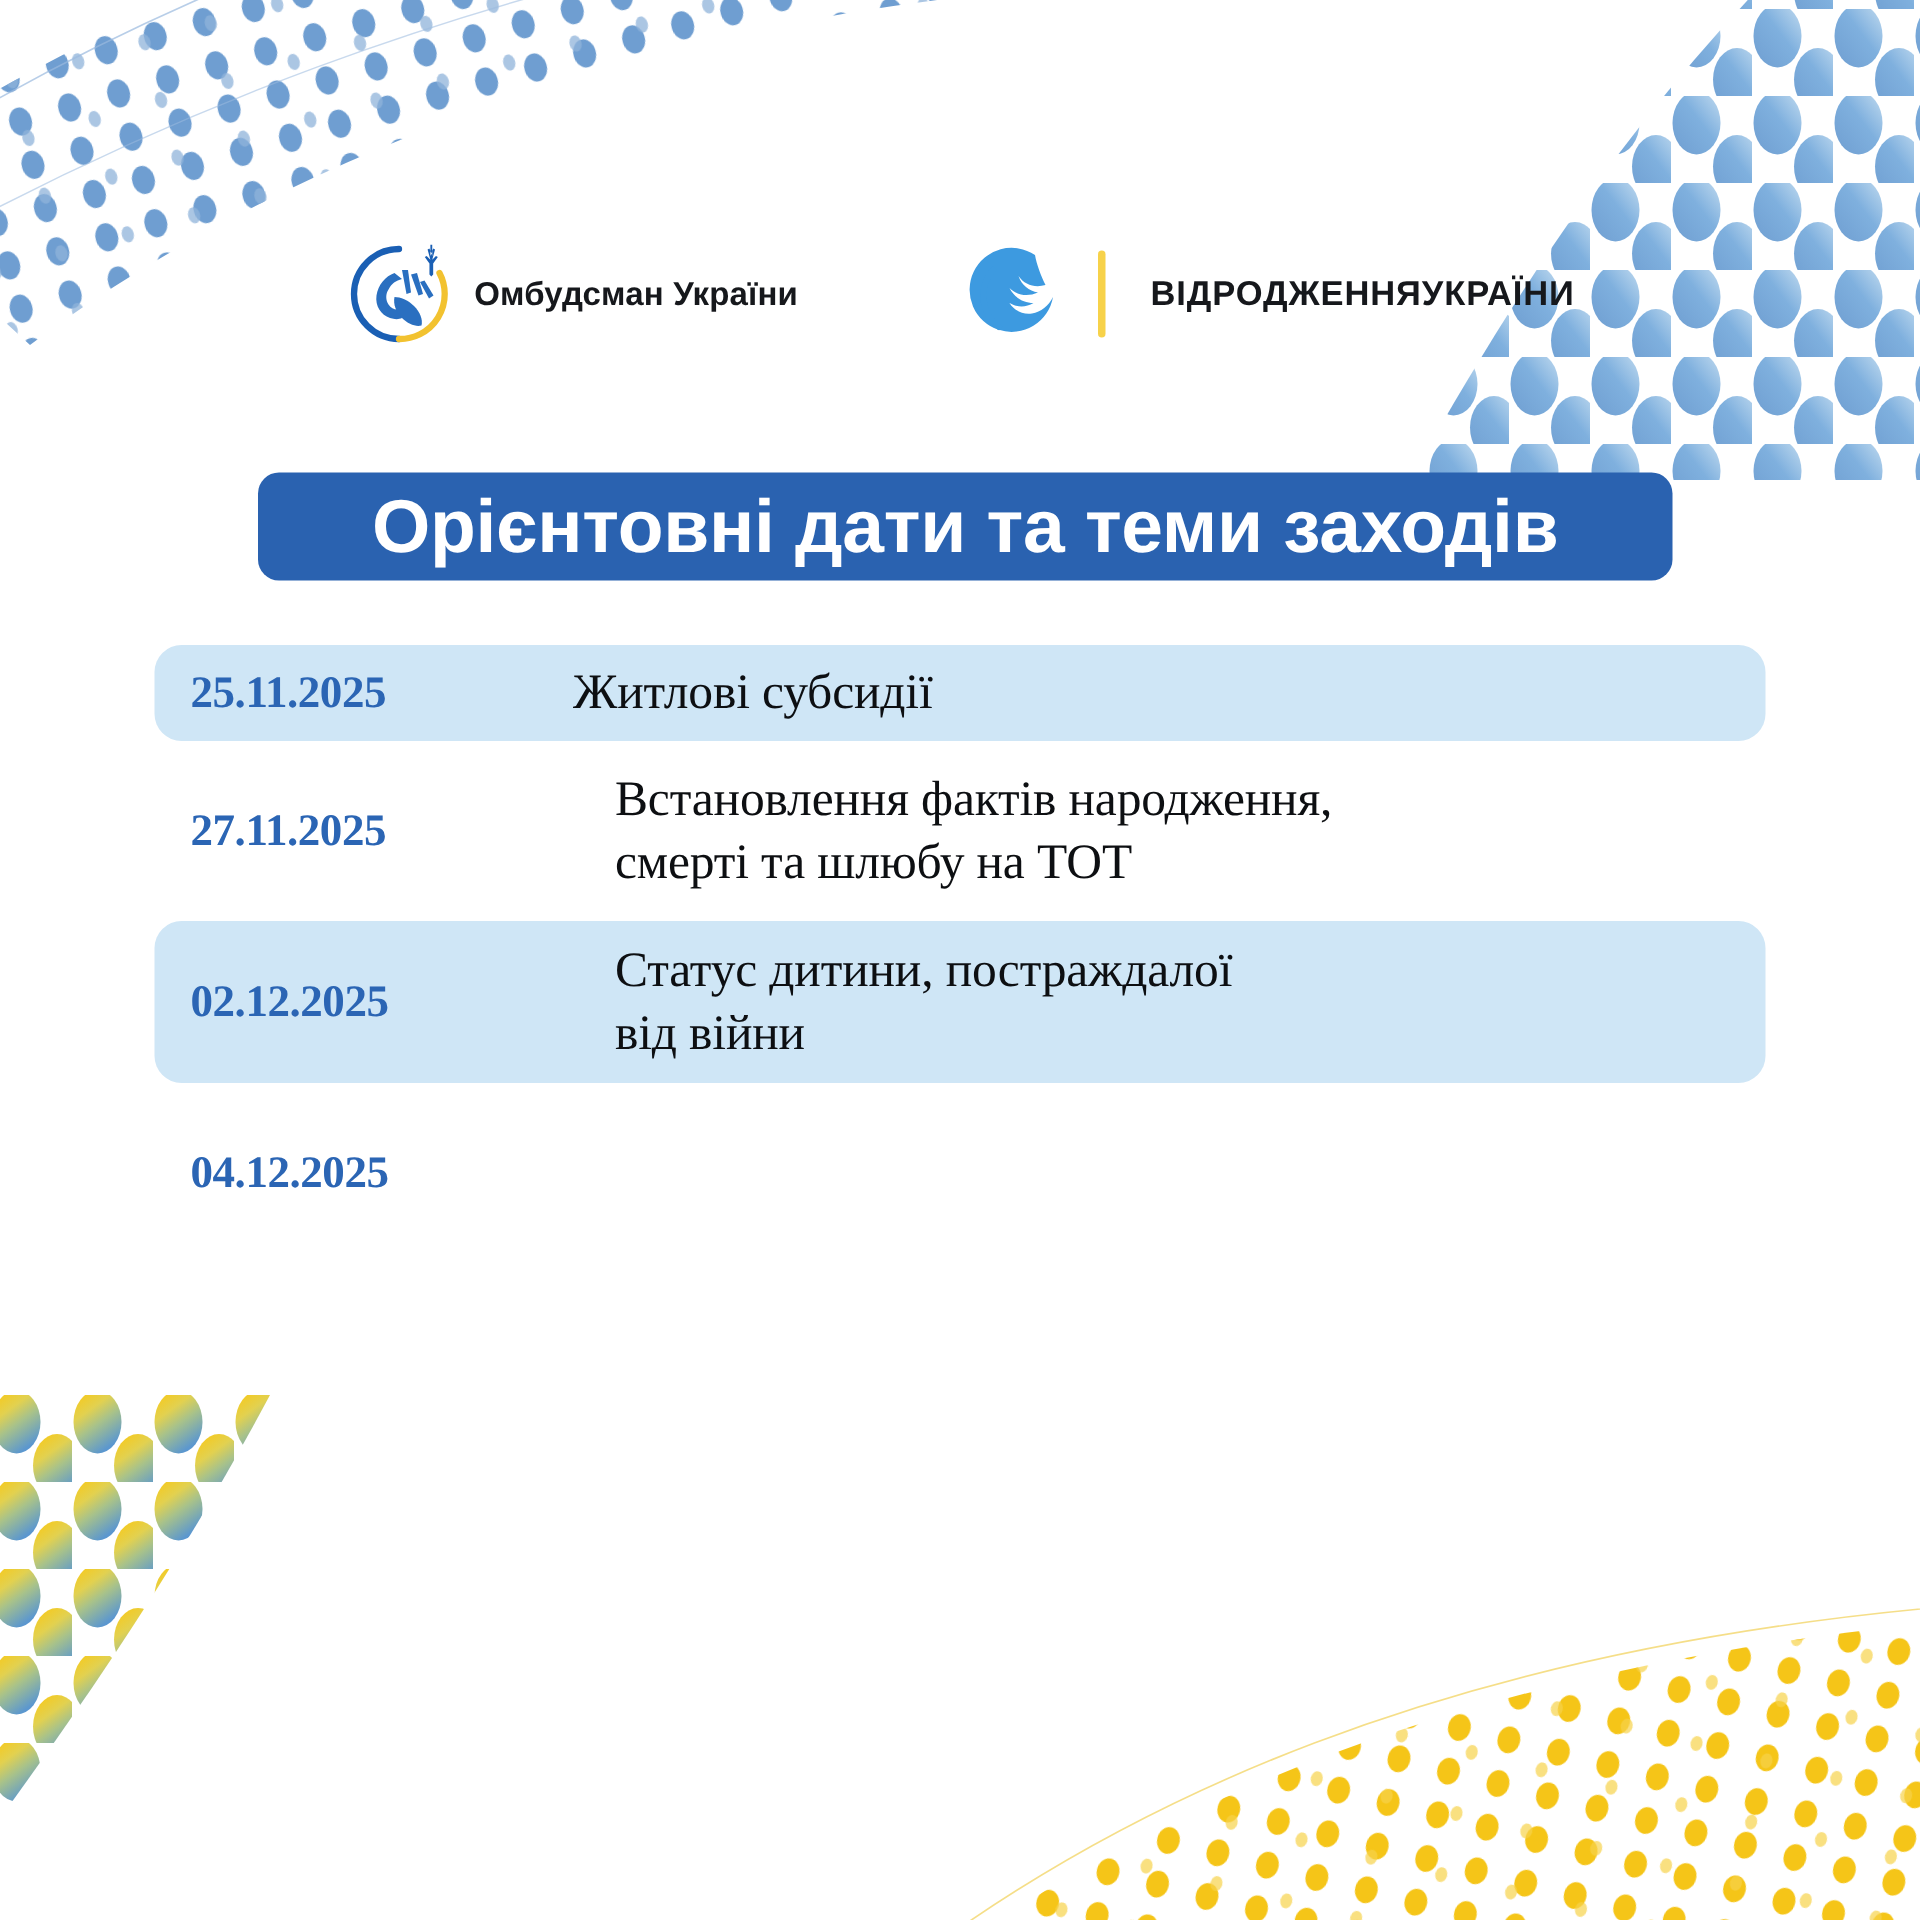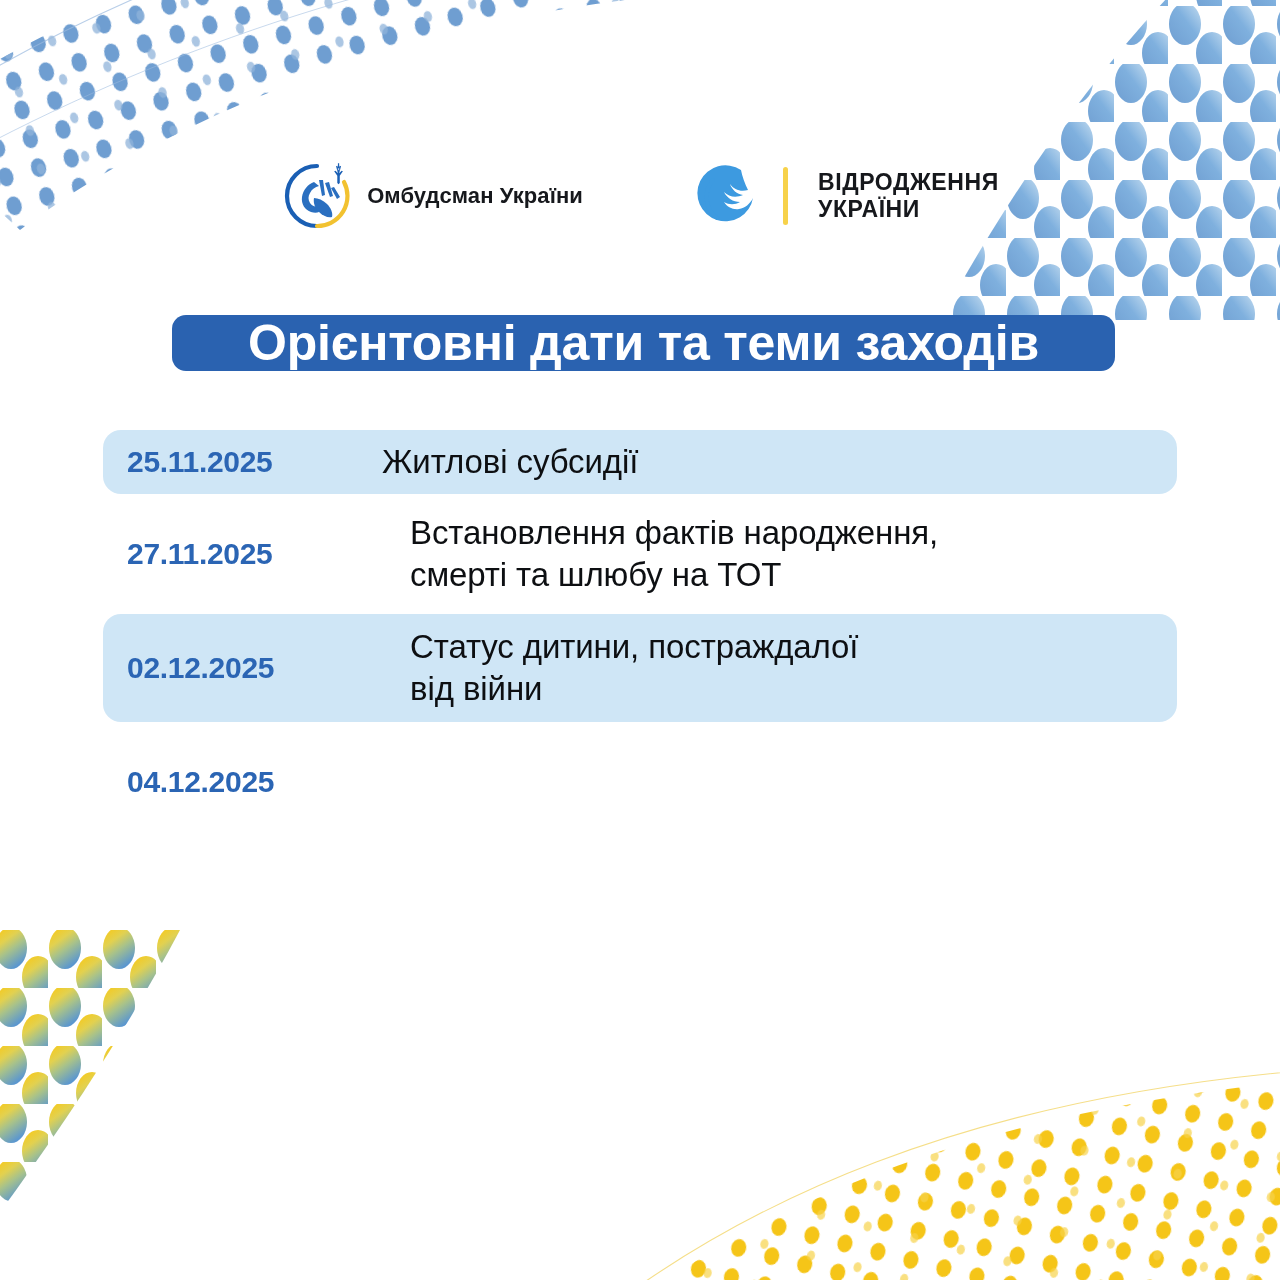--- a/index.html
+++ b/index.html
@@ -70,39 +70,39 @@
   .vid-divider {
     width: 5px;
     height: 58px;
     border-radius: 3px;
     background: #f7d24a;
     flex: none;
     margin: 0 16px 0 4px;
   }
   .vid-text {
     display: flex;
-    flex-direction: column;
+    flex-direction: row;
     justify-content: center;
     line-height: 1.18;
   }
   .vid-text .ln {
     font-size: 23px;
     font-weight: 700;
     color: #16181c;
     letter-spacing: 0.6px;
     white-space: nowrap;
   }
 
   
   .title-banner {
     position: absolute;
     left: 172px;
     top: 315px;
     width: 943px;
-    height: 56px;
+    height: 72px;
     background: #2a62b0;
     border-radius: 14px;
     display: flex;
     align-items: center;
     justify-content: center;
   }
   .title-banner .title-text {
     color: #ffffff;
     font-size: 50px;
     font-weight: 700;
@@ -119,20 +119,21 @@
     width: 1074px;
   }
   .row {
     display: flex;
     align-items: center;
     border-radius: 18px;
     box-sizing: border-box;
     padding: 0 8px 0 24px;
     margin-bottom: 6px;
     min-height: 64px;
+    font-family: Liberation Serif, serif;
   }
   .row.alt {
     background: #cfe6f6;
   }
   .row.plain {
     background: transparent;
   }
   .row .date {
     flex: none;
     width: 255px;

